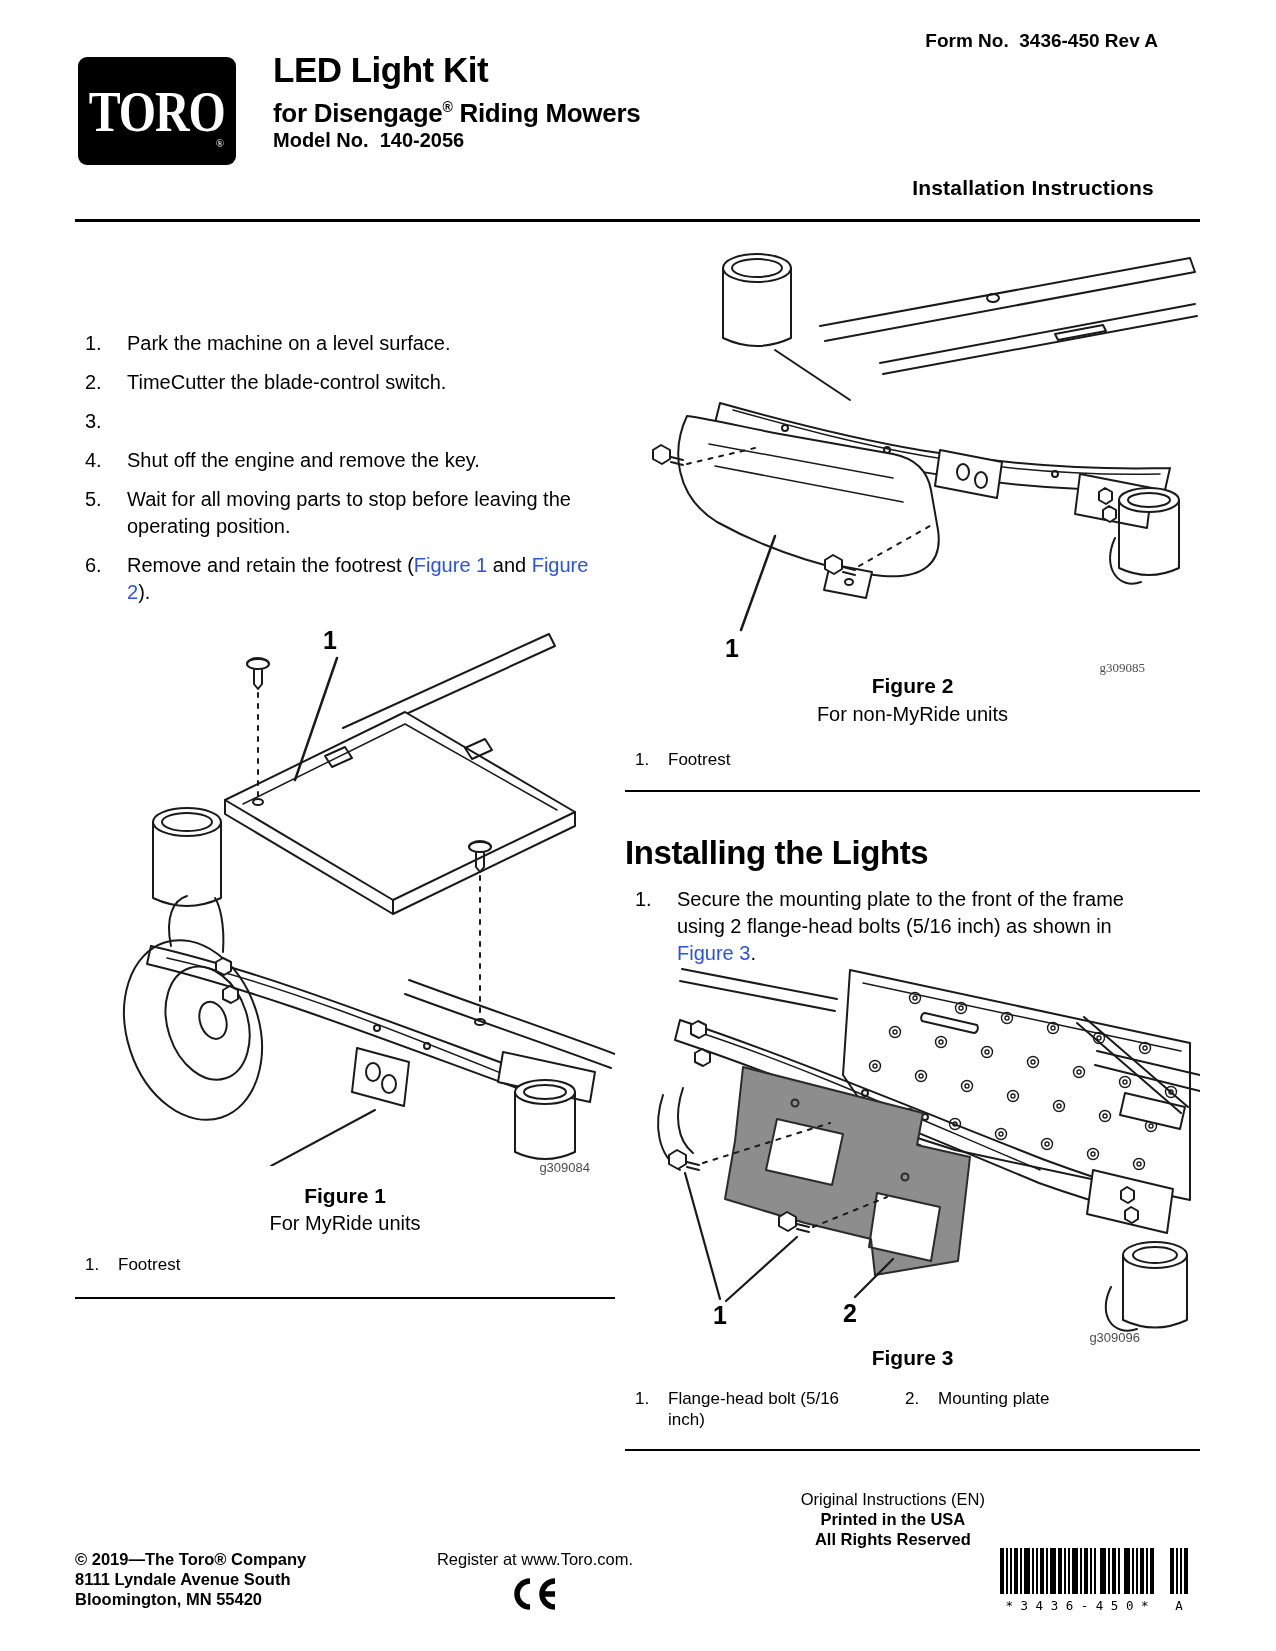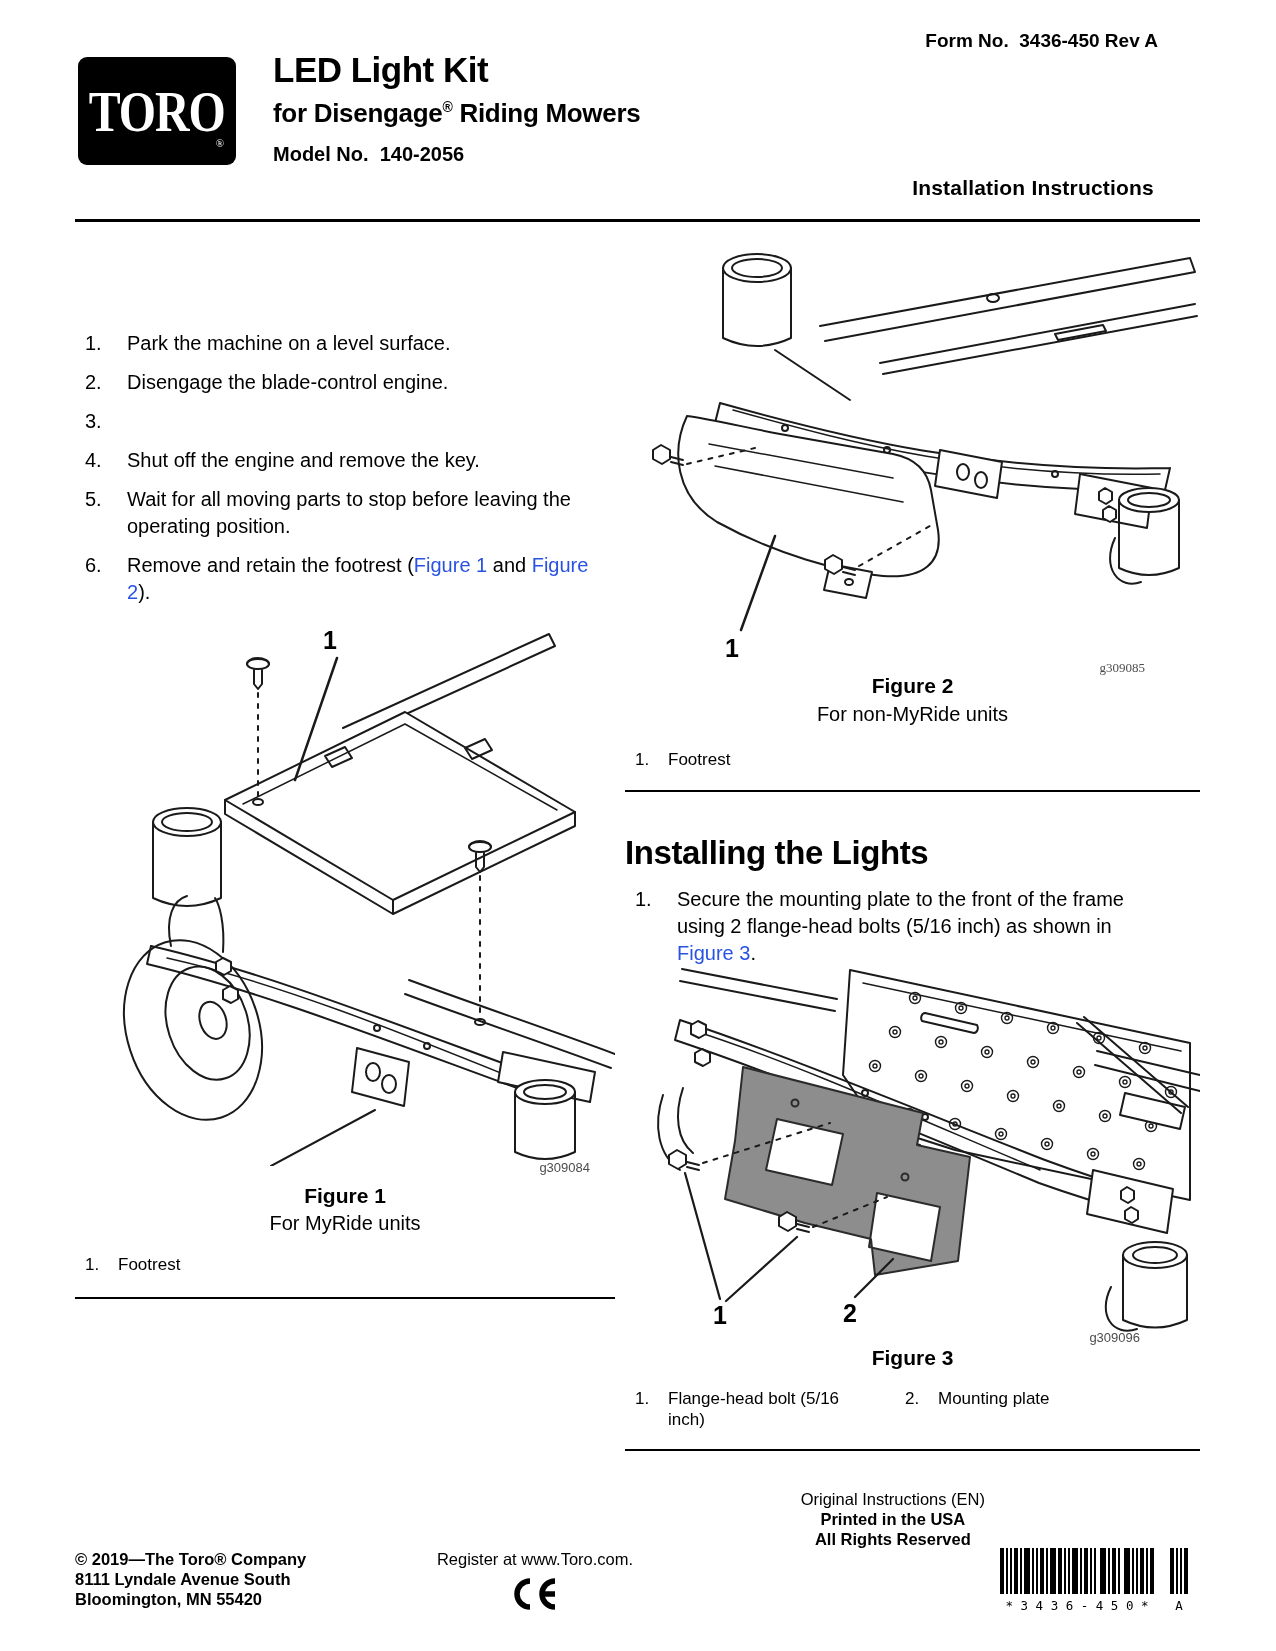--- a/index.html
+++ b/index.html
@@ -12,21 +12,21 @@
   .pre{white-space:pre-wrap;}
   .rule{background:#000;}
   
   .form-no{font-size:19px;font-weight:bold;}
   .logo{background:#000;border-radius:26px;display:flex;align-items:center;justify-content:center;}
   .logo-text{font-family:"Liberation Serif",serif;font-weight:bold;color:#fff;font-size:47px;letter-spacing:-1px;transform:scale(1.02,1.22);}
   .logo-reg{position:absolute;right:12px;bottom:16px;color:#fff;font-size:11px;font-family:"Liberation Serif",serif;}
   .doc-title{font-size:35px;font-weight:bold;letter-spacing:-0.5px;line-height:1.05;}
   .doc-subtitle{font-size:26px;font-weight:bold;margin-top:9px;letter-spacing:-0.3px;}
   .doc-subtitle sup{font-size:14px;}
-  .doc-model{font-size:20px;font-weight:bold;margin-top:14px;}
+  .doc-model{font-size:20px;font-weight:bold;}
   .doc-type{font-size:21px;font-weight:bold;letter-spacing:0.2px;}
   
   .h-sec{font-size:33px;font-weight:bold;letter-spacing:-0.4px;margin:0;}
   .steps{font-size:20px;line-height:27px;}
   .li{display:flex;margin-bottom:12px;}
   .num{width:42px;flex:0 0 42px;}
   .txt{width:470px;}
   .sc{font-variant:small-caps;letter-spacing:0.4px;}
   .link{color:#2952e3;}
   
@@ -64,21 +64,21 @@
   <div class="abs rule" style="left:75px;right:76px;top:219px;height:3px;"></div>
 
 
   <div class="abs steps" style="left:85px;top:330px;width:530px;">
     <div class="li">
       <span class="num">1.</span>
       <span class="txt">Park the machine on a level surface.</span>
     </div>
     <div class="li">
       <span class="num">2.</span>
-      <span class="txt">Disengage the blade-control engine.</span>
+      <span class="txt">TimeCutter the blade-control switch.</span>
     </div>
     <div class="li">
       <span class="num">3.</span>
     </div>
     <div class="li">
       <span class="num">4.</span>
       <span class="txt">Shut off the engine and remove the key.</span>
     </div>
     <div class="li">
       <span class="num">5.</span>

